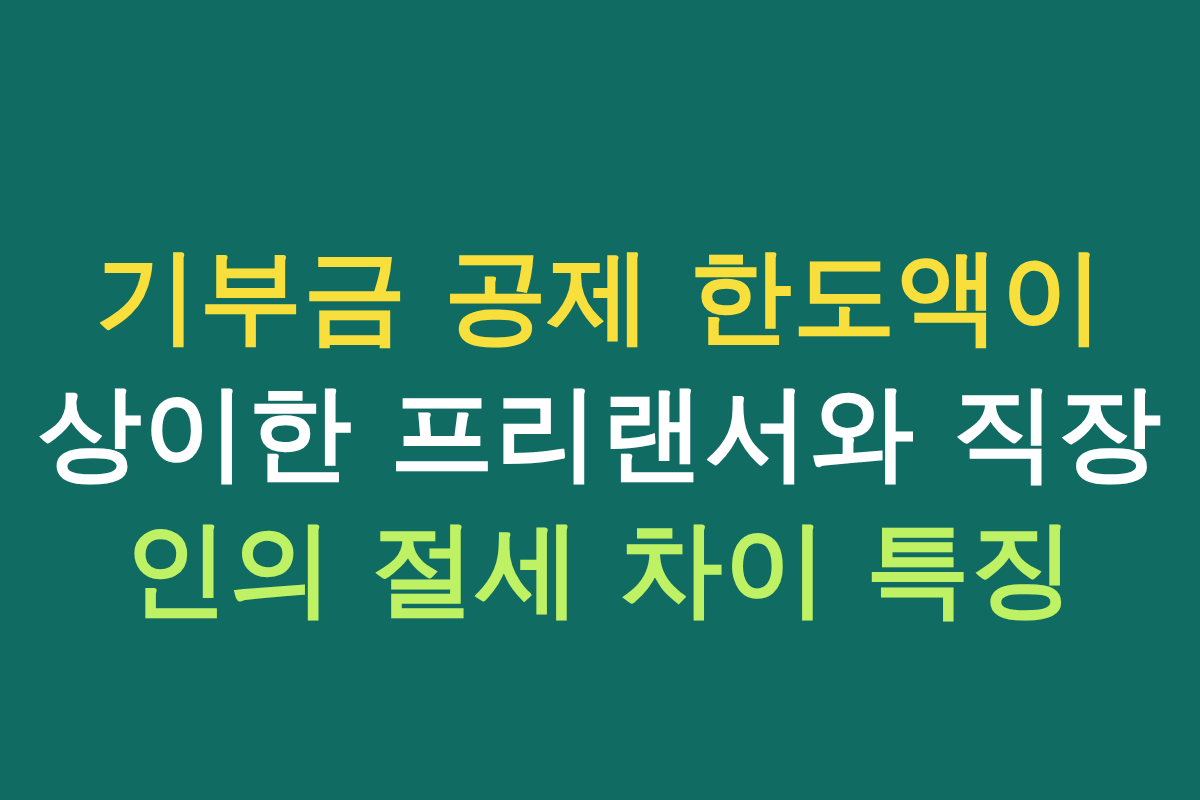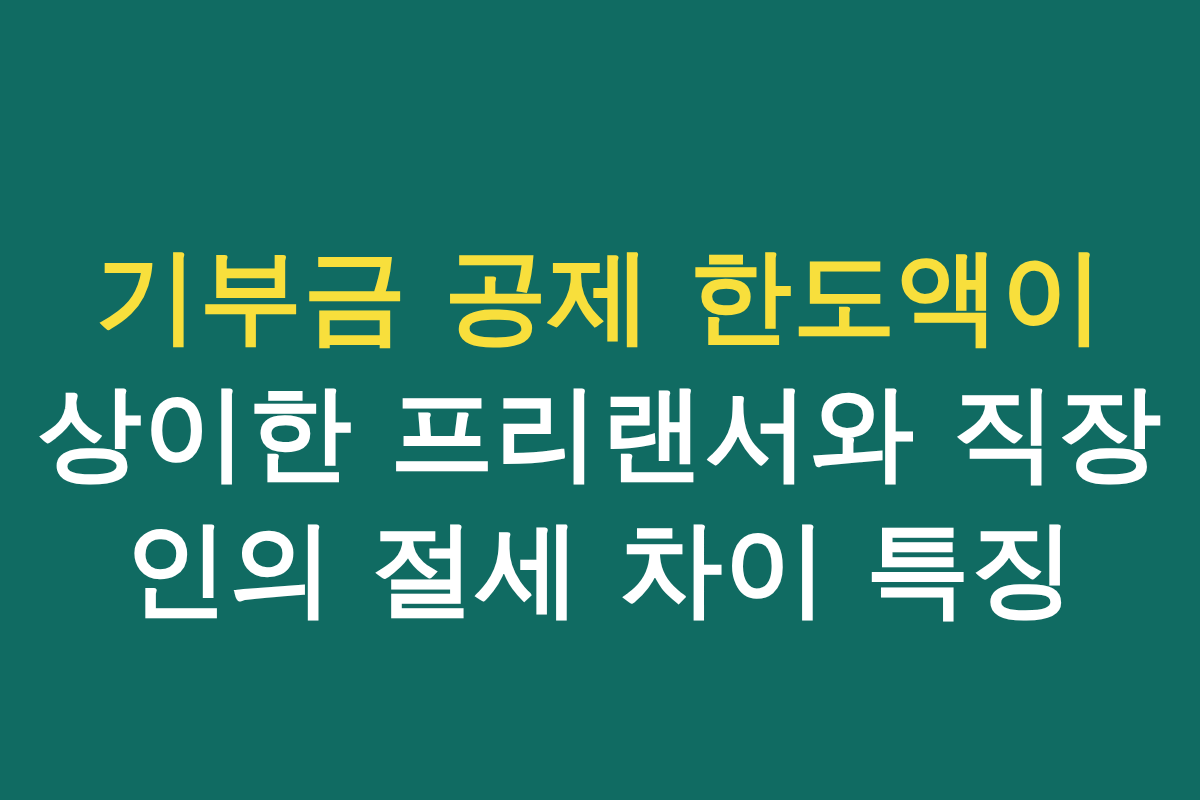--- a/index.html
+++ b/index.html
@@ -57,17 +57,17 @@
 <body>
 
 <div id="banner" style="background-color: rgb(16, 107, 98);">
 
   <div id="title-block">
 
     <span class="title-line line-1" style="color: rgb(248, 223, 60);">기부금 공제 한도액이</span>
 
     <span class="title-line line-2" style="color: #ffffff;">상이한 프리랜서와 직장</span>
 
-    <span class="title-line line-3" style="color: #ffffff;">인의 절세 차이 특징</span>
+    <span class="title-line line-3" style="color: #bef264;">인의 절세 차이 특징</span>
 
   </div>
 
 </div>
 
 </body></html>

